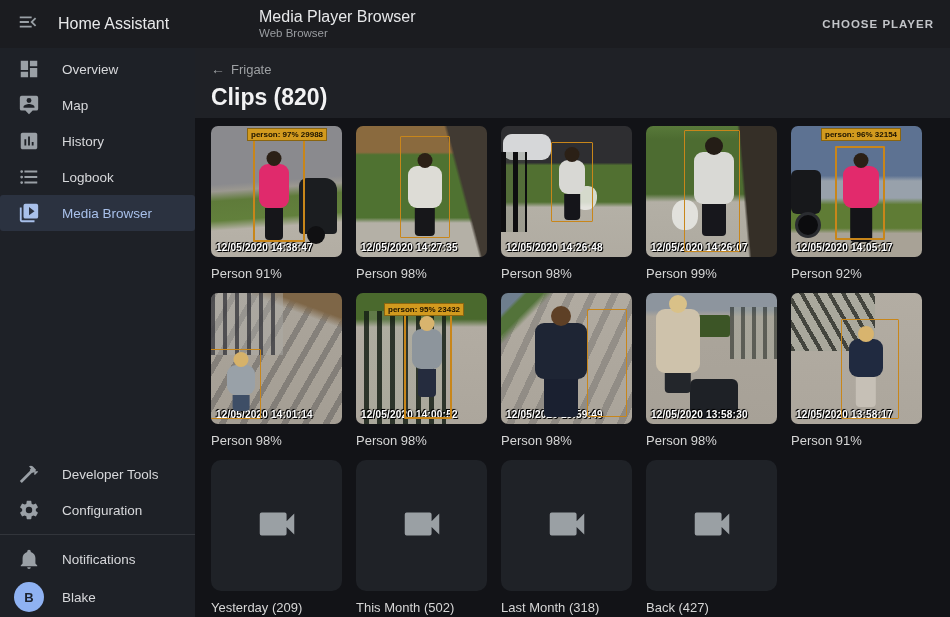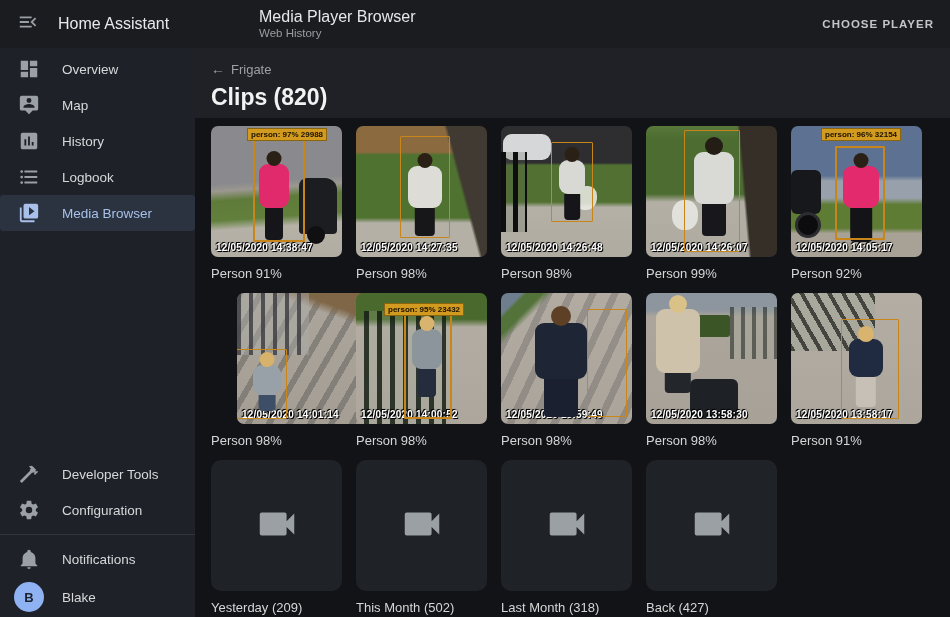--- a/index.html
+++ b/index.html
@@ -97,21 +97,21 @@
   .scene-4{background:linear-gradient(180deg,#5d7292 0,#5d7292 38%,#98a1ab 42%,#98a1ab 55%,#5f7c35 60%,#5f7c35 78%,#a8a296 82%,#a8a296 100%);}
   .scene-4 .person{left:52px;top:40px;width:36px;height:42px;background:#e22a6c;}
   .scene-4 .person::after{background:#141418;height:34px;}
   .scene-4 .prop{left:0;top:44px;width:30px;height:44px;background:#17181b;border-radius:6px;}
   .scene-4 .prop2{left:4px;top:86px;width:26px;height:26px;border-radius:50%;background:#0c0c0e;border:3px solid #2a2c30;}
   .scene-4 .bbox{left:44px;top:20px;width:50px;height:94px;}
   .scene-4 .det{left:30px;top:2px;}
   
   .scene-5{background:linear-gradient(200deg,#7e6647 0,#7e6647 14%,rgba(126,102,71,0) 20%),
              repeating-linear-gradient(120deg,rgba(40,40,44,.28) 0 6px,rgba(0,0,0,0) 6px 18px),
-             linear-gradient(#aba59b,#a49e94);margin-left:26px;}
+             linear-gradient(#aba59b,#a49e94);}
   .scene-5 .fence{left:0;top:0;width:72px;height:62px;
                   background:repeating-linear-gradient(90deg,rgba(70,70,74,.9) 0 4px,rgba(172,172,168,.45) 4px 12px);}
   .scene-5 .person{left:16px;top:72px;width:28px;height:30px;background:#99a1a8;}
   .scene-5 .person::before{background:#d6b26a;}
   .scene-5 .person::after{background:#3e4e66;height:16px;}
   .scene-5 .bbox{left:-4px;top:56px;width:54px;height:70px;border-width:1px;}
   
   .scene-6{background:linear-gradient(180deg,#4a692d 0,#4a692d 20%,#b2aca2 26%,#aca69c 100%);}
   .scene-6 .fence{left:8px;top:18px;width:82px;height:113px;
                   background:repeating-linear-gradient(90deg,rgba(22,32,22,.85) 0 5px,rgba(162,172,152,.25) 5px 13px);}
@@ -159,21 +159,21 @@
     <div class="topbar-left">
       <div class="menu-btn">
         <span><svg viewBox="0 0 24 24">
               <path d="M21,15.61L19.59,17L14.58,12L19.59,7L21,8.39L17.44,12L21,15.61M3,6H16V8H3V6M3,13V11H13V13H3M3,18V16H16V18H3Z" fill-rule="evenodd"></path>
             </svg></span>
       </div>
       <div class="app-title">Home Assistant</div>
     </div>
     <div class="tb-titles">
       <div class="tb-title">Media Player Browser</div>
-      <div class="tb-subtitle">Web History</div>
+      <div class="tb-subtitle">Web Browser</div>
     </div>
     <div class="tb-spacer"></div>
     <div class="choose-player">CHOOSE PLAYER</div>
   </div>
 
   <div class="sidebar">
     <div id="nav-top">
         <div class="nav-item">
           <span class="nav-icon">
             <svg viewBox="0 0 24 24">

